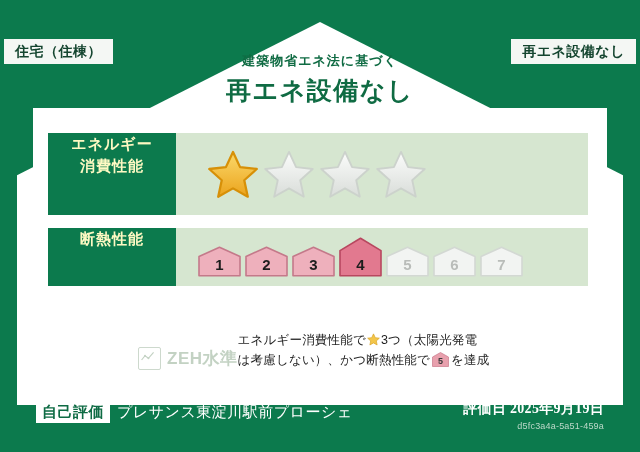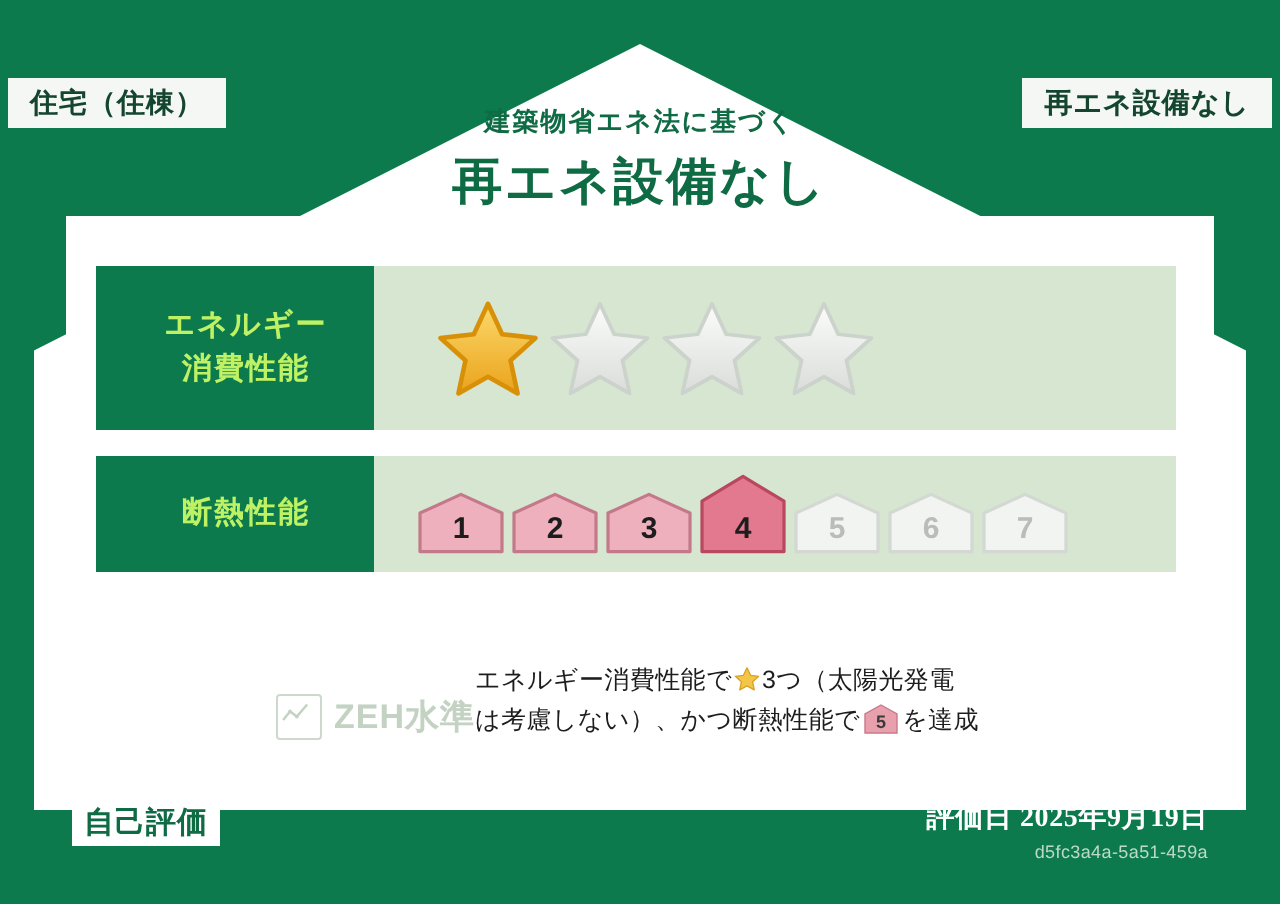--- a/index.html
+++ b/index.html
@@ -68,32 +68,30 @@
     position:absolute;
     left:48px;right:52px;
     display:flex;
     align-items:stretch;
     background:#d6e6d0;
   }
   .row.energy{top:133px;height:82px;}
   .row.insul{top:228px;height:58px;}
   .row-label{
     background:#0c7a4d;
-    color:#bef264;
+    color:#fef9c3;
     font-weight:bold;
     font-size:15px;
     width:128px;
     flex:0 0 128px;
     display:flex;
     flex-direction:column;
     align-items:center;
-    justify-content:center;
     line-height:1.45;
     letter-spacing:1px;
-    padding-left:11px;
   }
   .row-body{
     flex:1;
     display:flex;
     align-items:center;
     padding-left:32px;
   }
   .row.insul .row-body{padding-left:22px;}
 
   
@@ -335,20 +333,21 @@
             <polygon points="12,1.6 15.3,8.6 22.8,9.5 17.2,14.6 18.7,22.1 12,18.4 5.3,22.1 6.8,14.6 1.2,9.5 8.7,8.6" fill="#f3c64a" stroke="#d9a11f" stroke-width="1.2" stroke-linejoin="round"></polygon>
           </svg></span><span>3つ（太陽光発電</span><br><span>は考慮しない）、かつ断熱性能で</span><span class="inline-house"><svg viewBox="0 0 34 30" aria-hidden="true">
             <polygon points="17,1 33,10 33,29 1,29 1,10" fill="#e8a0ad" stroke="#c9798a" stroke-width="1.4"></polygon>
           </svg><span>5</span></span><span>を達成</span>
     </div>
   </div>
 
   <div class="footer">
     <div class="footer-left">
       <span class="self-eval">自己評価</span>
+      <span class="bldg-name">プレサンス東淀川駅前プローシェ</span>
     </div>
     <div class="footer-right">
       <div class="eval-date">評価日 2025年9月19日</div>
       <div class="eval-id">d5fc3a4a-5a51-459a</div>
     </div>
   </div>
 
 </div>
 
 </body></html>

